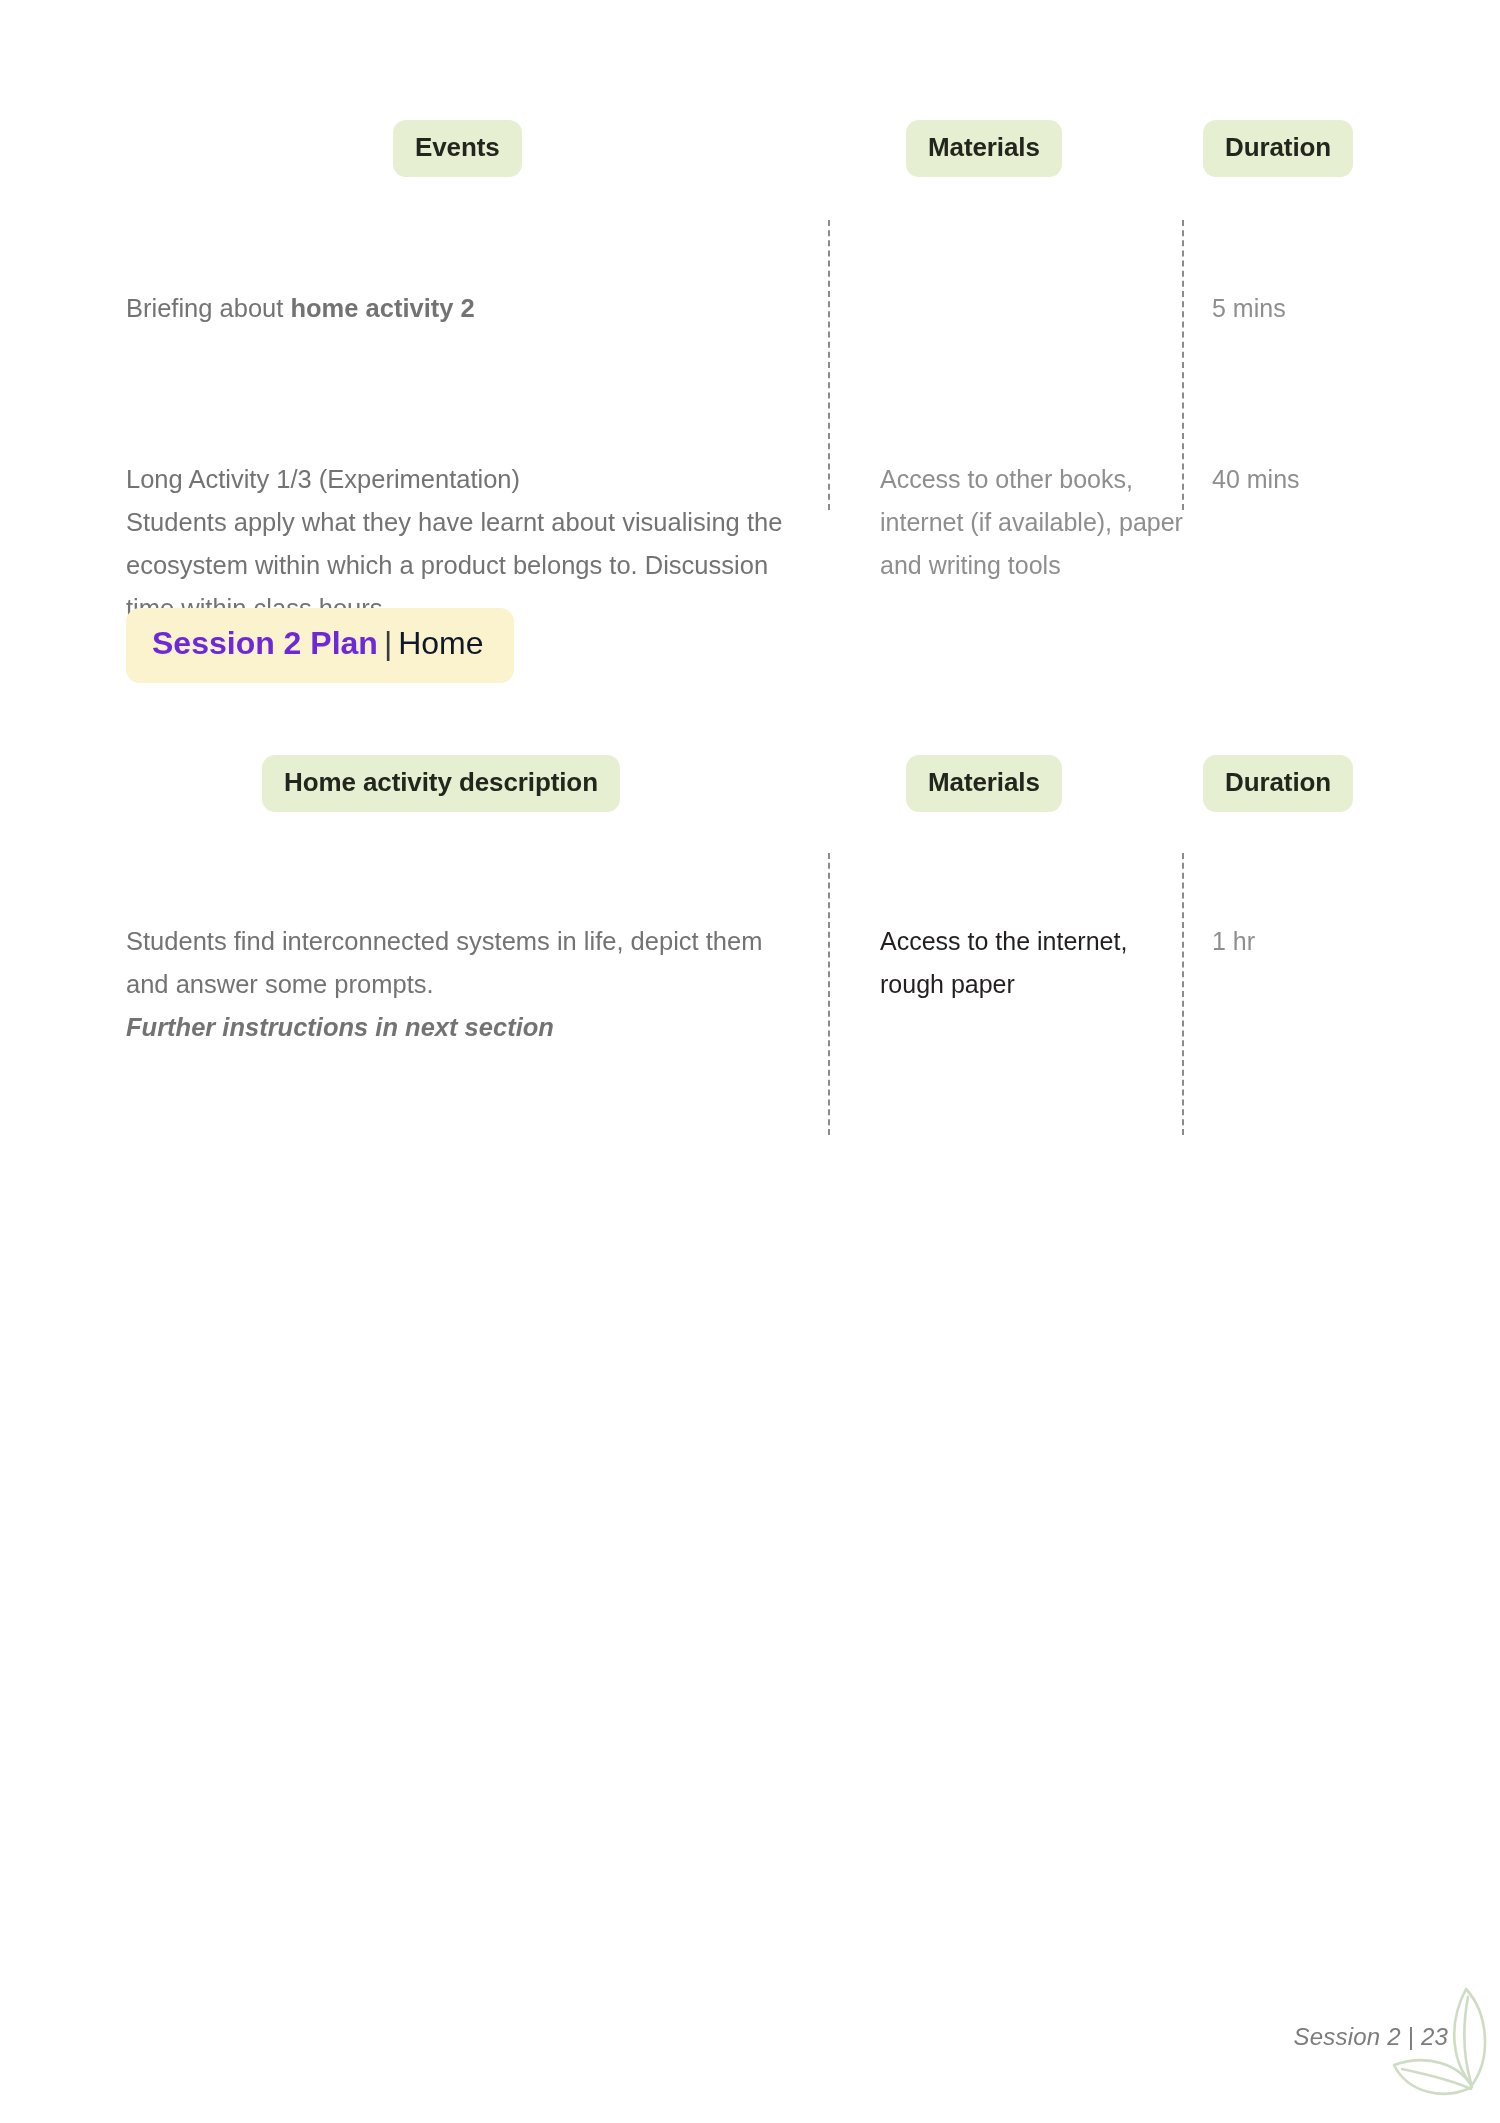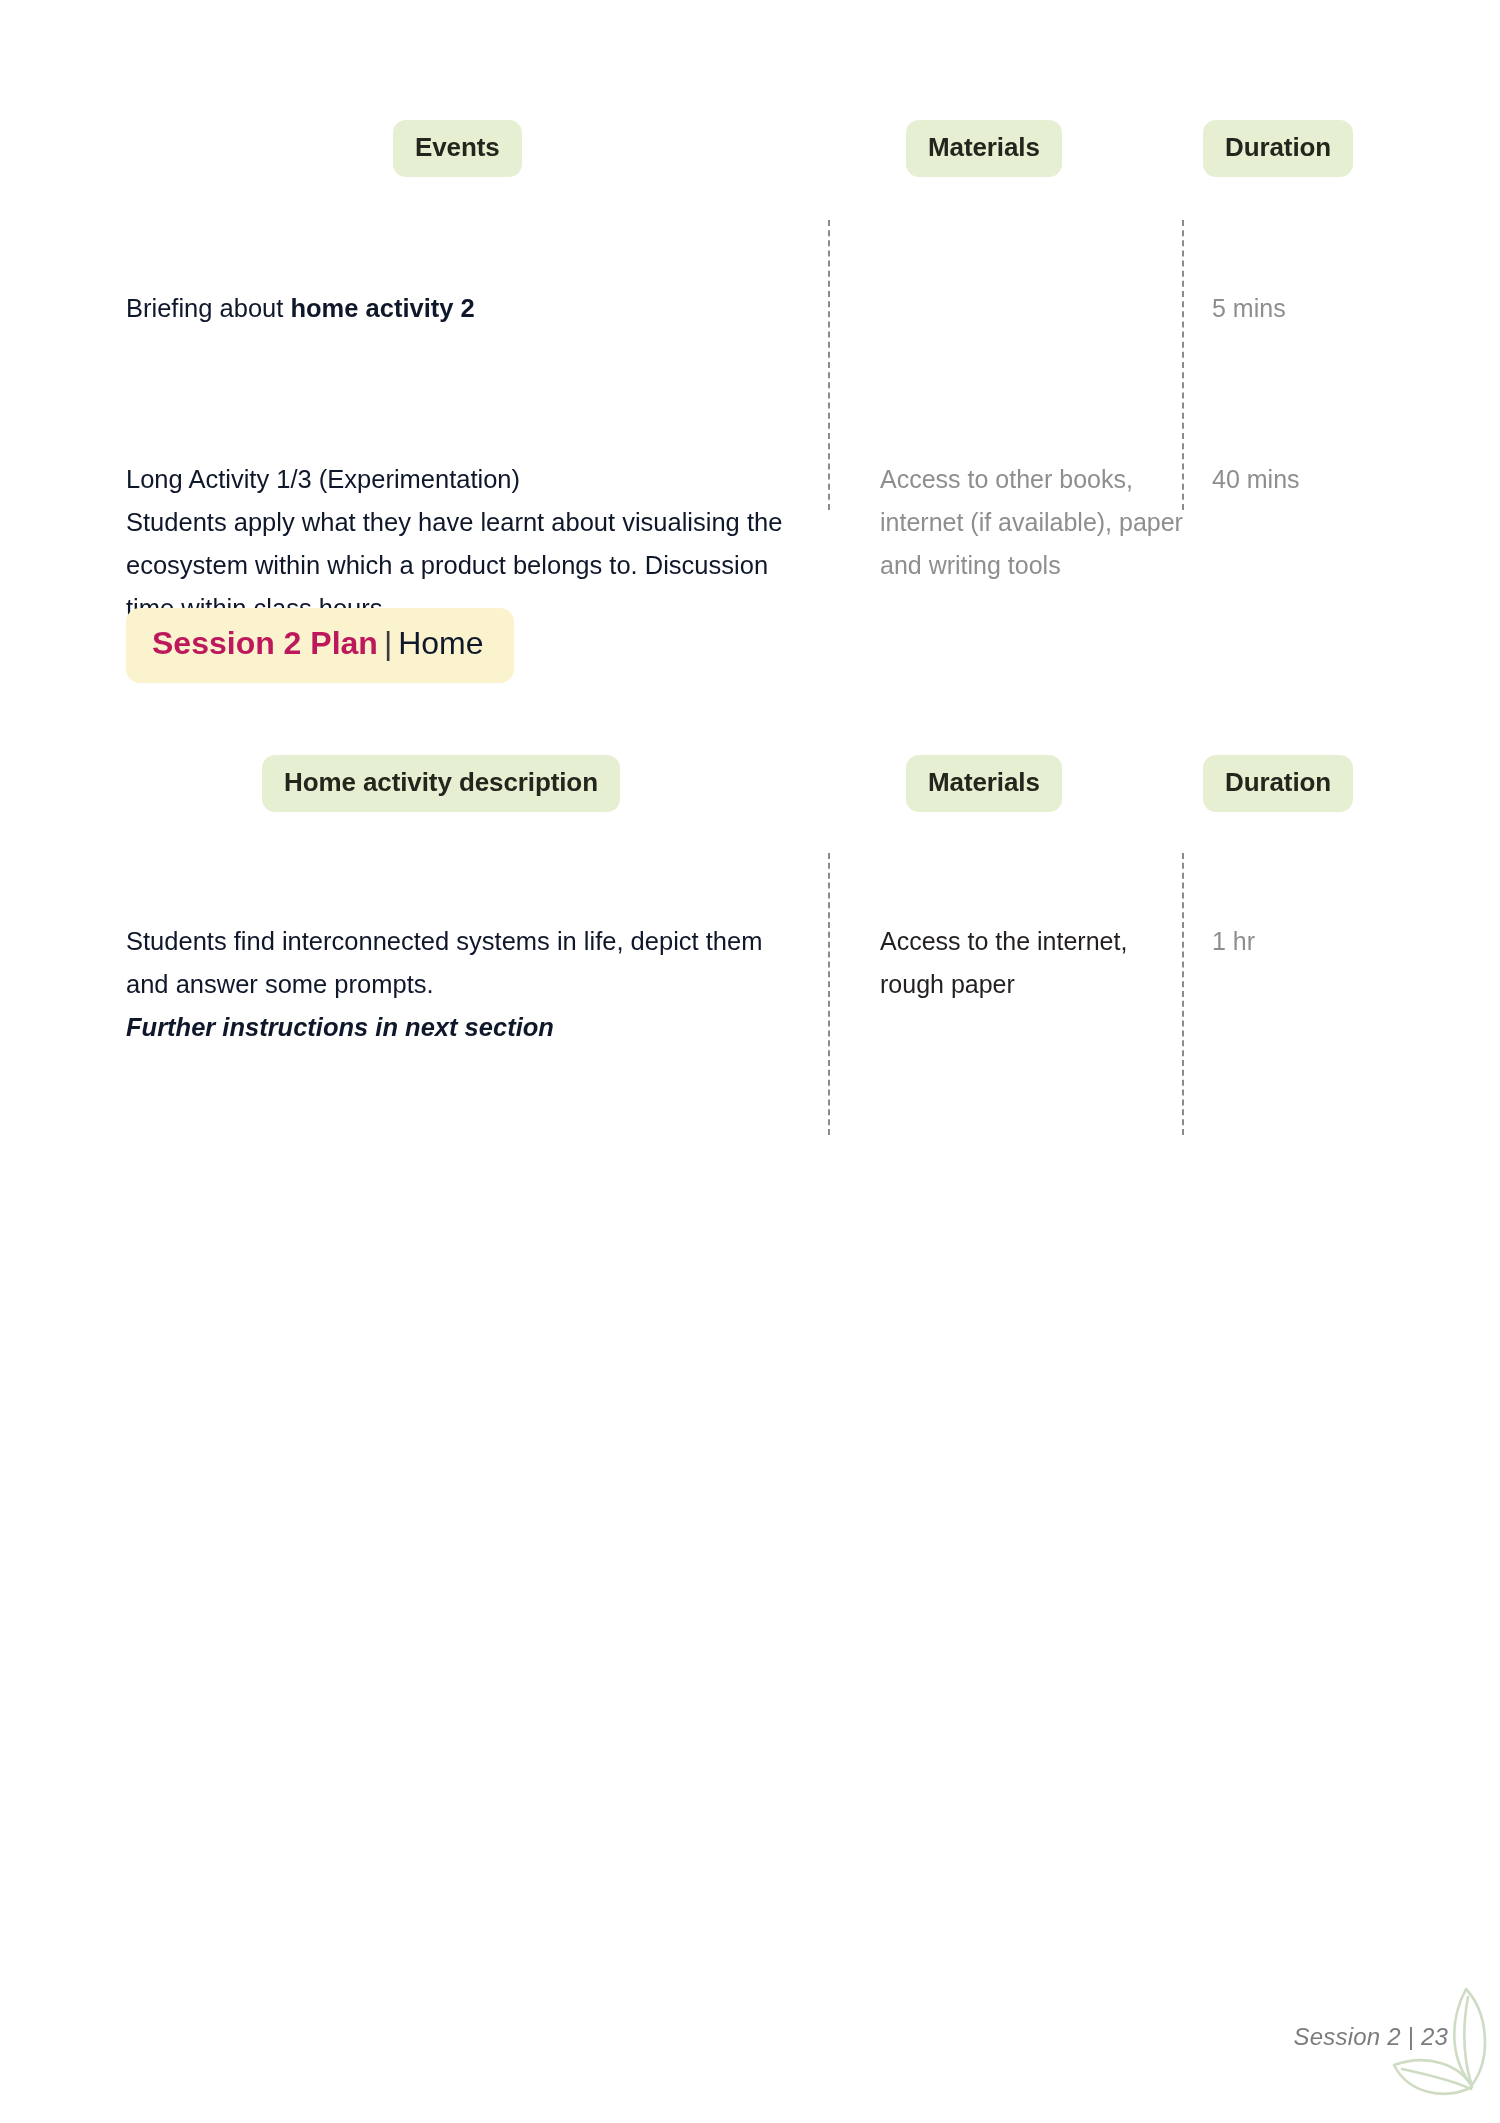--- a/index.html
+++ b/index.html
@@ -58,21 +58,21 @@
   
   .body-row {
     position: relative;
   }
   .col-desc {
     position: absolute;
     left: 126px;
     width: 660px;
     font-size: 25.5px;
     line-height: 43px;
-    color: #0f172a;
+    color: #737373;
   }
   .col-materials {
     position: absolute;
     left: 880px;
     width: 310px;
     font-size: 25px;
     line-height: 43px;
   }
   .col-duration {
     position: absolute;
@@ -96,21 +96,21 @@
     position: absolute;
     left: 126px;
     background: #faf3cd;
     border-radius: 14px;
     padding: 17px 30px 21px 26px;
     font-size: 32px;
     white-space: nowrap;
   }
   .banner b {
     font-weight: bold;
-    color: #be185d;
+    color: #6d28d9;
   }
   .banner .sep {
     font-weight: normal;
     color: #3b3b3b;
     padding: 0 6px;
   }
   .banner .sub {
     font-weight: normal;
     color: #0f172a;
   }

